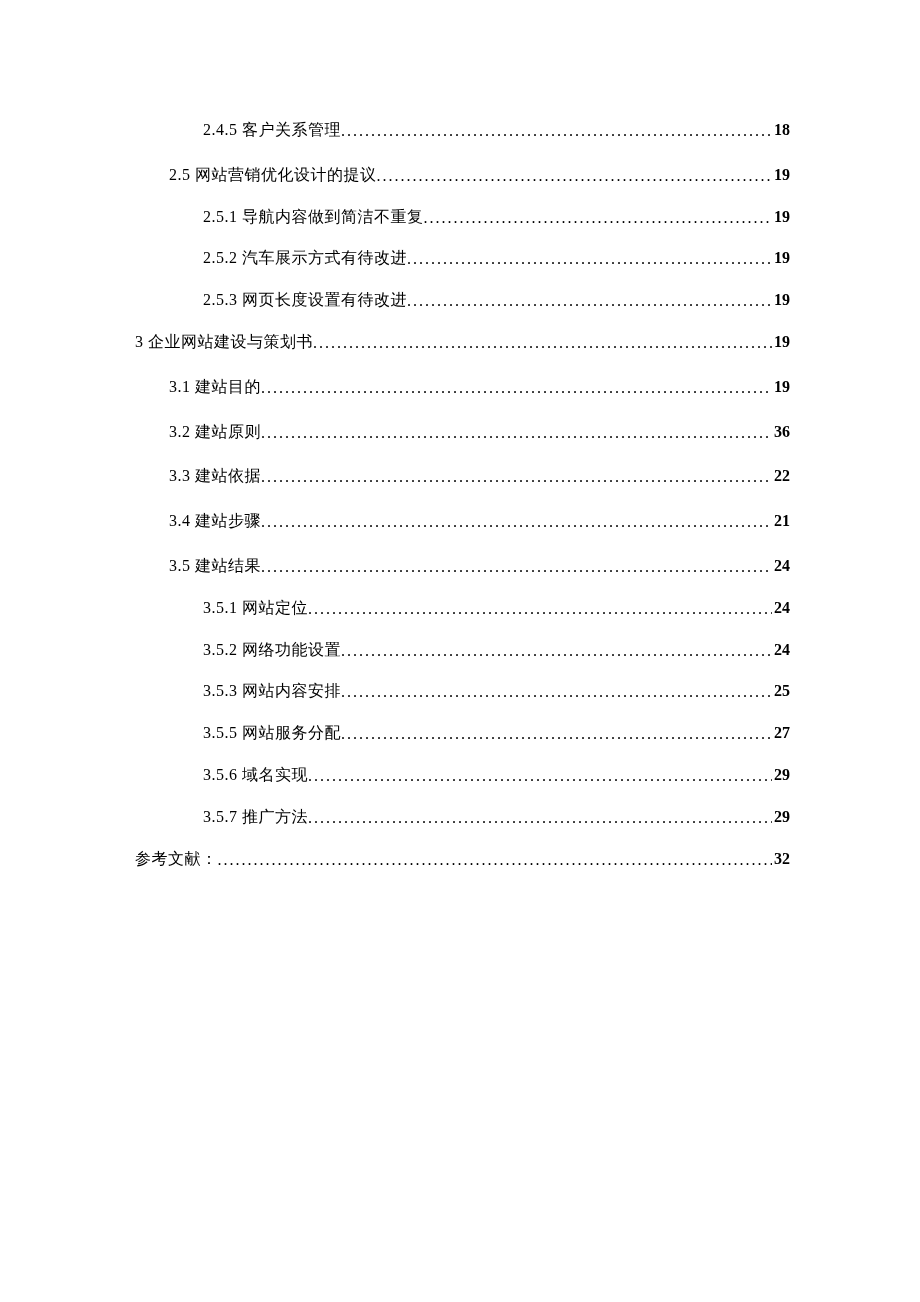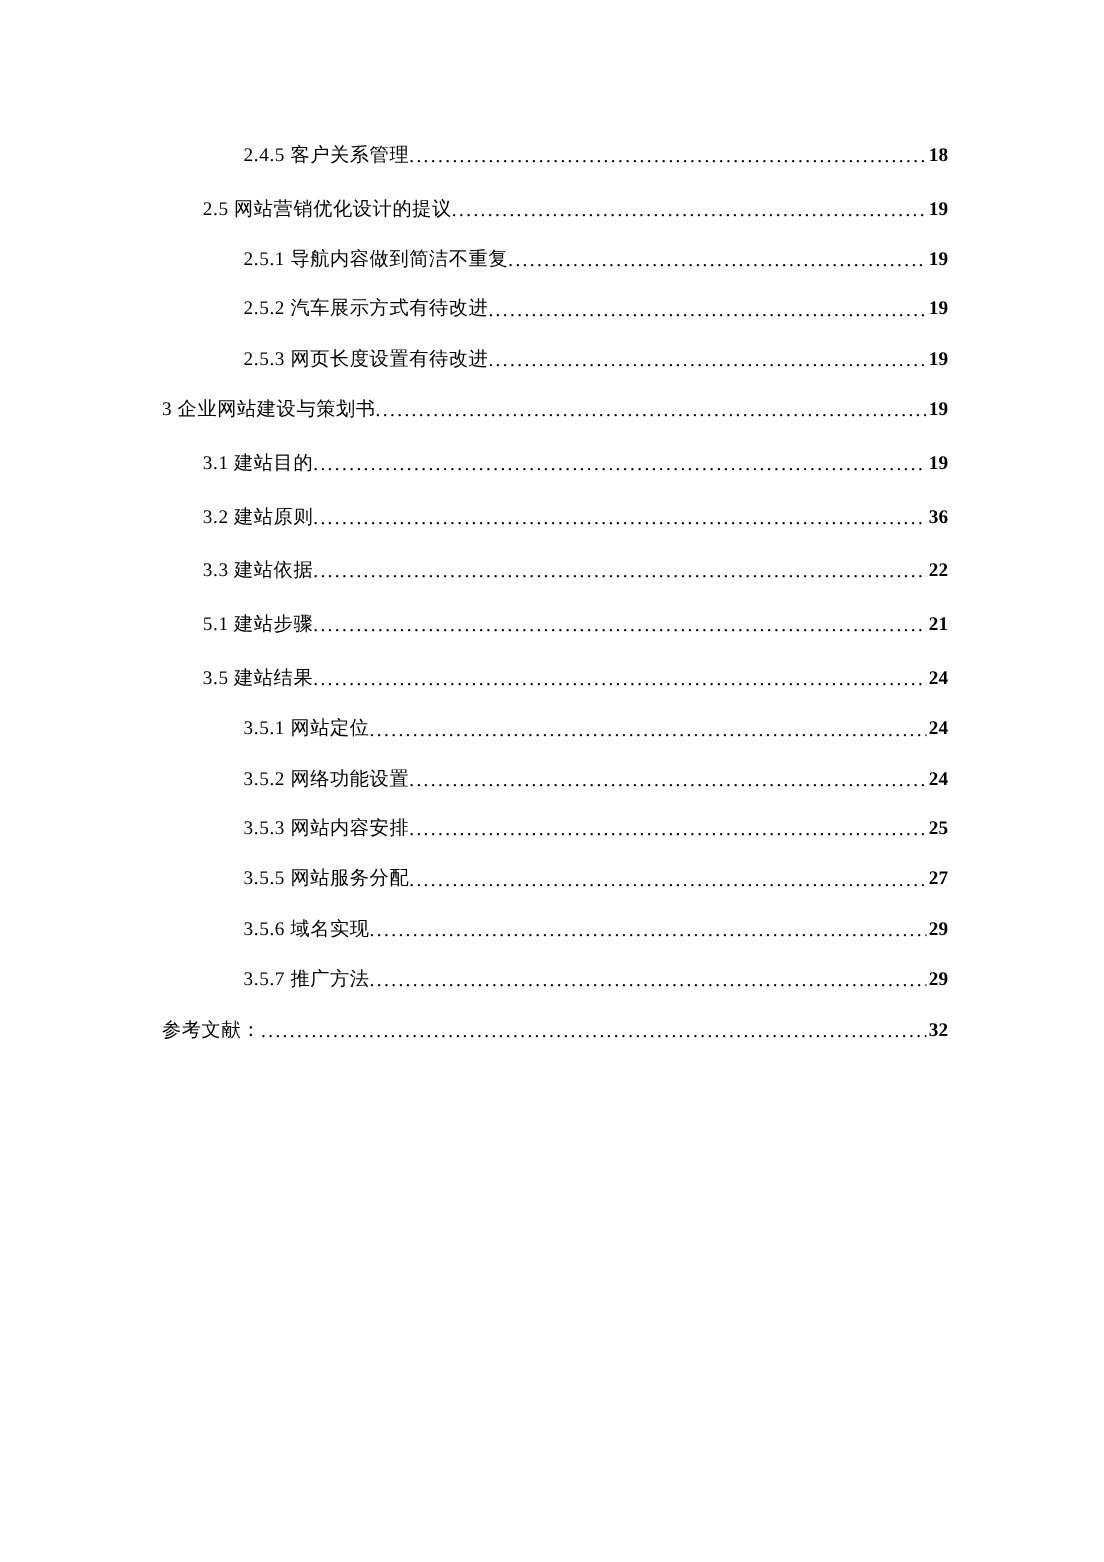--- a/index.html
+++ b/index.html
@@ -92,21 +92,21 @@
     <span class="toc-page">36</span>
   </div>
 
   <div class="toc-row indent-1">
     <span class="toc-label">3.3 建站依据</span>
     <span class="toc-dots"></span>
     <span class="toc-page">22</span>
   </div>
 
   <div class="toc-row indent-1">
-    <span class="toc-label">5.1 建站步骤</span>
+    <span class="toc-label">3.4 建站步骤</span>
     <span class="toc-dots"></span>
     <span class="toc-page">21</span>
   </div>
 
   <div class="toc-row indent-1">
     <span class="toc-label">3.5 建站结果</span>
     <span class="toc-dots"></span>
     <span class="toc-page">24</span>
   </div>
 

